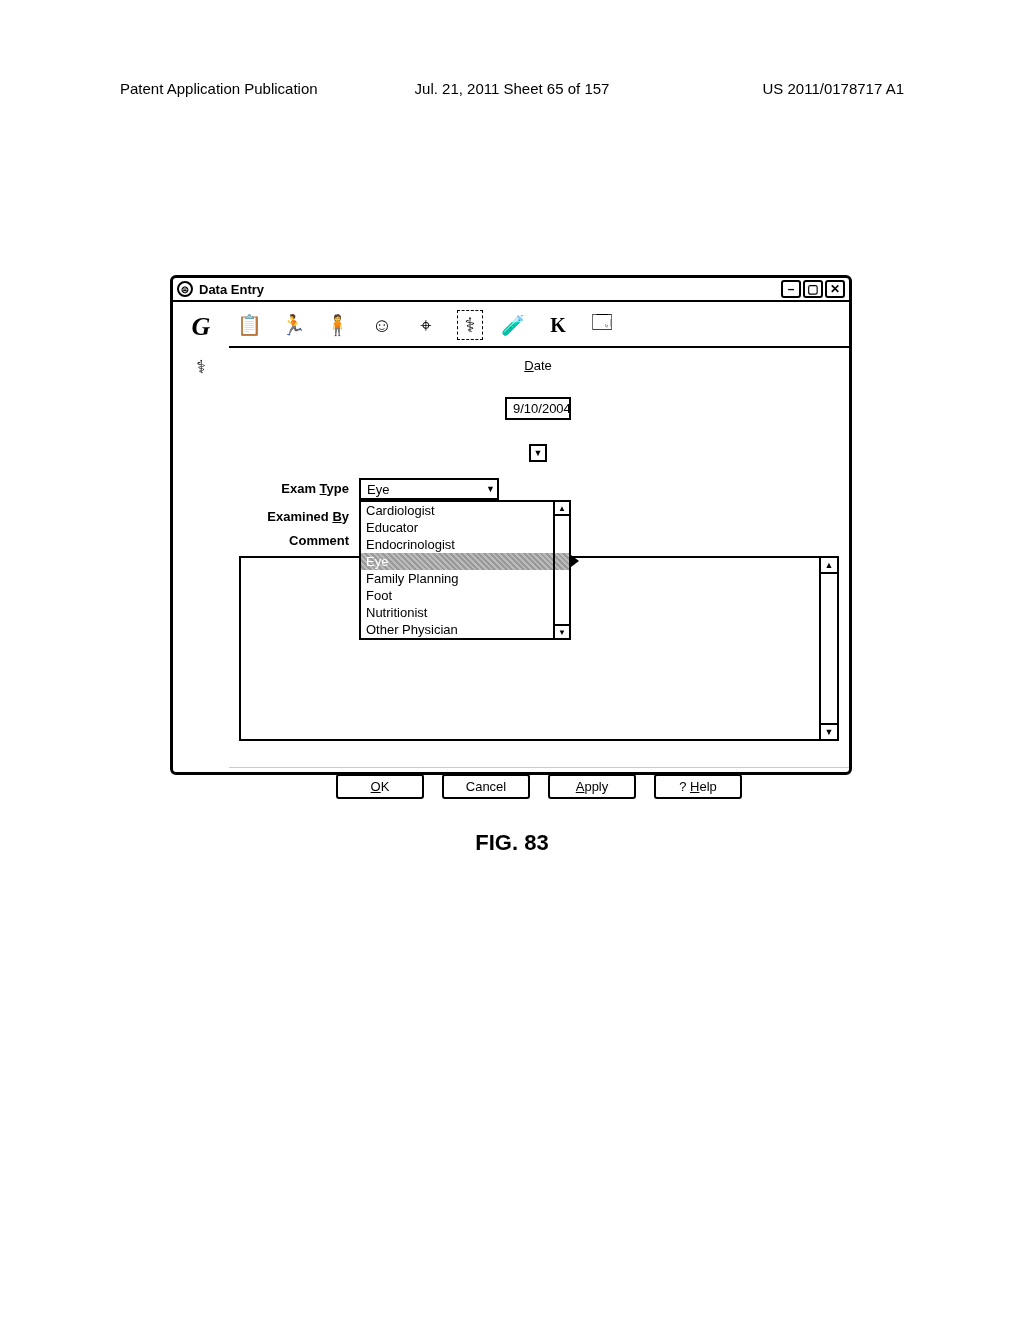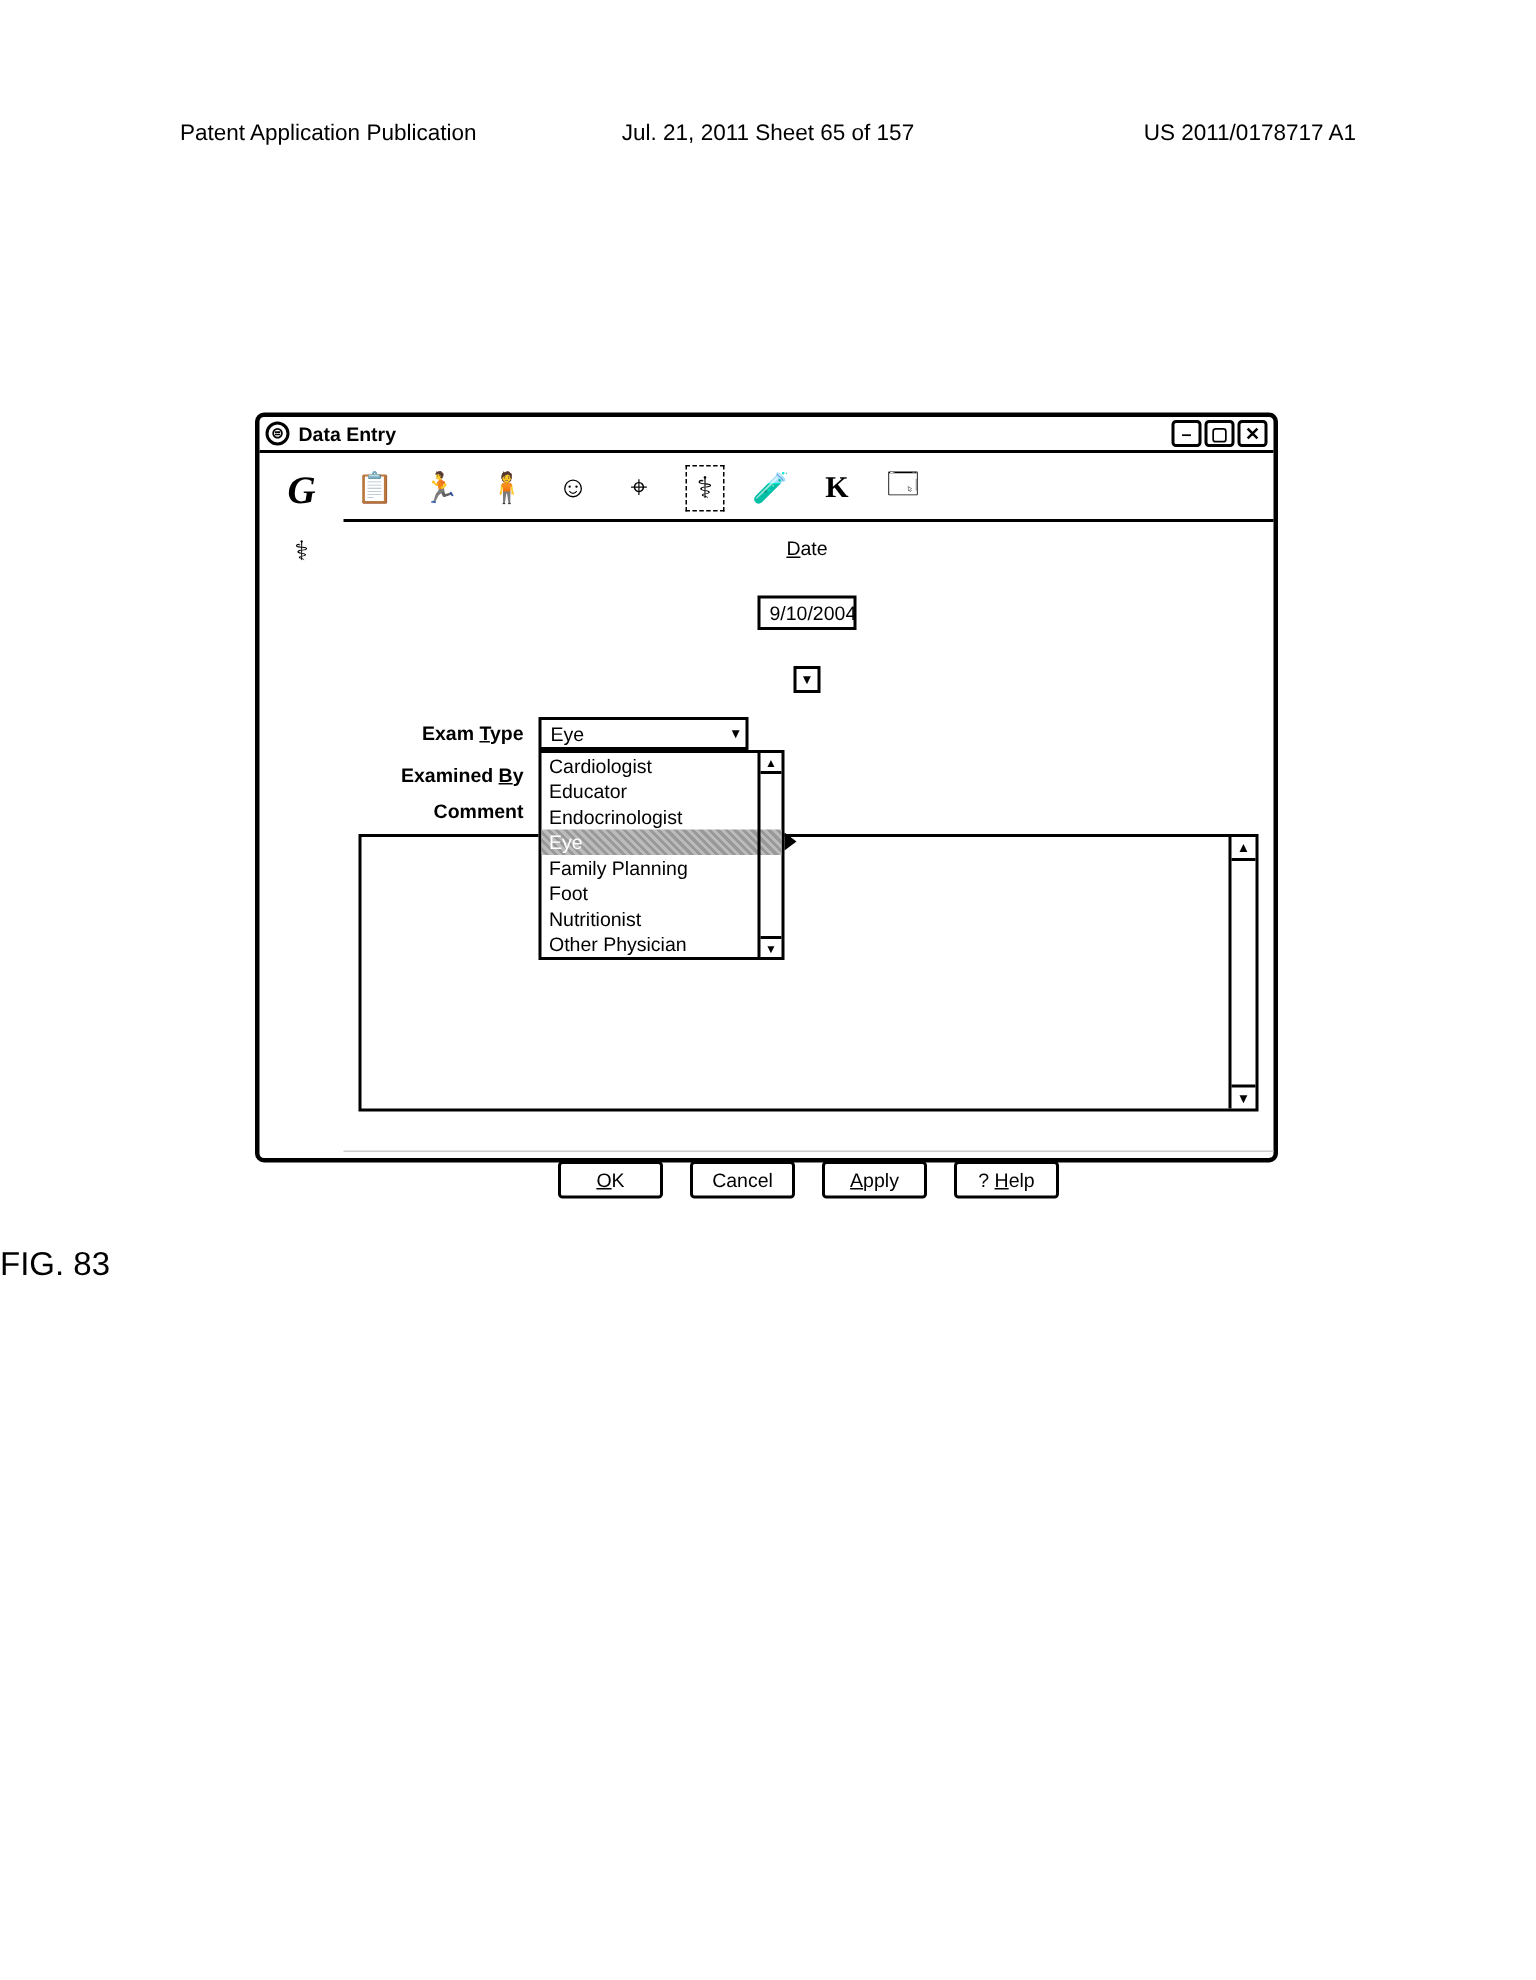--- a/index.html
+++ b/index.html
@@ -155,21 +155,21 @@
     align-items: center;
     padding: 1px 2px 1px 6px;
     height: 22px;
     font-size: 13px;
   }
   .dd-arrow { font-size: 9px; }
   .exam-dropdown {
     position: absolute;
     top: 22px;
     left: 0;
-    width: 164px;
+    width: 212px;
     border: 2px solid #000;
     background: #fff;
     z-index: 10;
     font-size: 13px;
   }
   .dd-option {
     padding: 1px 5px;
     white-space: nowrap;
   }
   .dd-option.highlight {
@@ -229,31 +229,32 @@
     justify-content: center;
     gap: 18px;
     padding: 6px 0 8px;
     border-top: 1px solid #ccc;
     margin-top: auto;
   }
   .dlg-btn {
     border: 2px solid #000;
     border-radius: 3px;
     padding: 3px 0;
-    width: 70px;
+    width: 88px;
     text-align: center;
     font-size: 13px;
     background: #fff;
   }
   .fig-caption {
     position: absolute;
     top: 830px;
     left: 0;
     width: 100%;
-    font-weight: normal;
+    text-align: center;
+    font-weight: bold;
     font-size: 22px;
   }
   .u { text-decoration: underline; }
 </style>
 </head>
 <body>
 
 <div class="page-header">
   <span class="left">Patent Application Publication</span>
   <span class="center">Jul. 21, 2011  Sheet 65 of 157</span>

